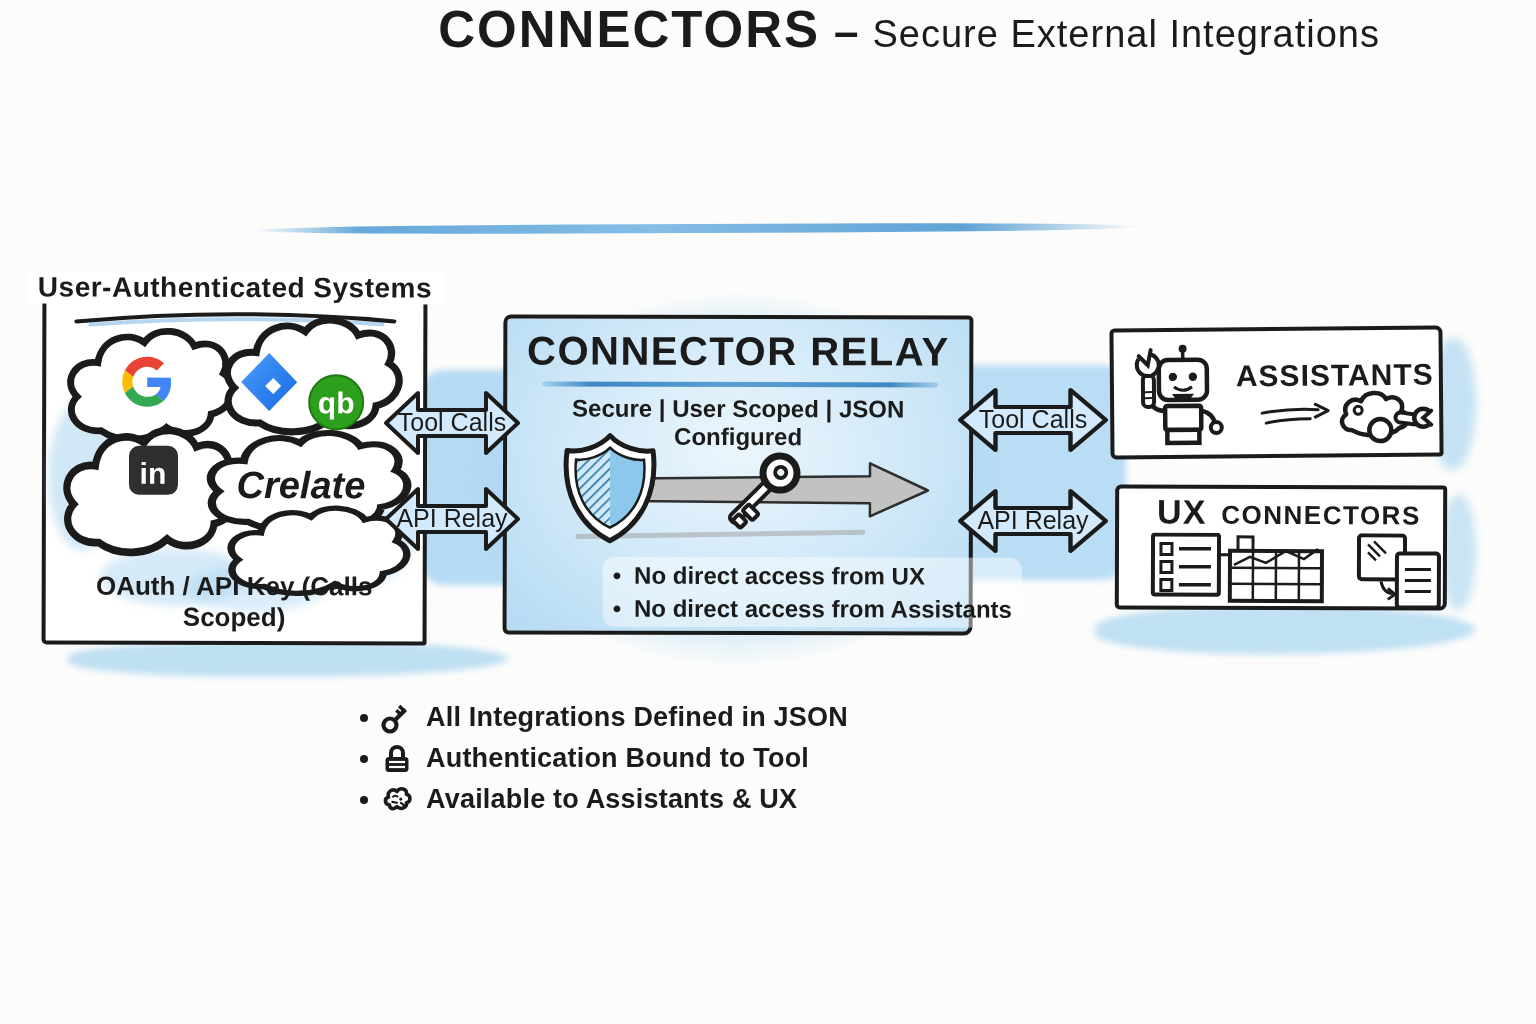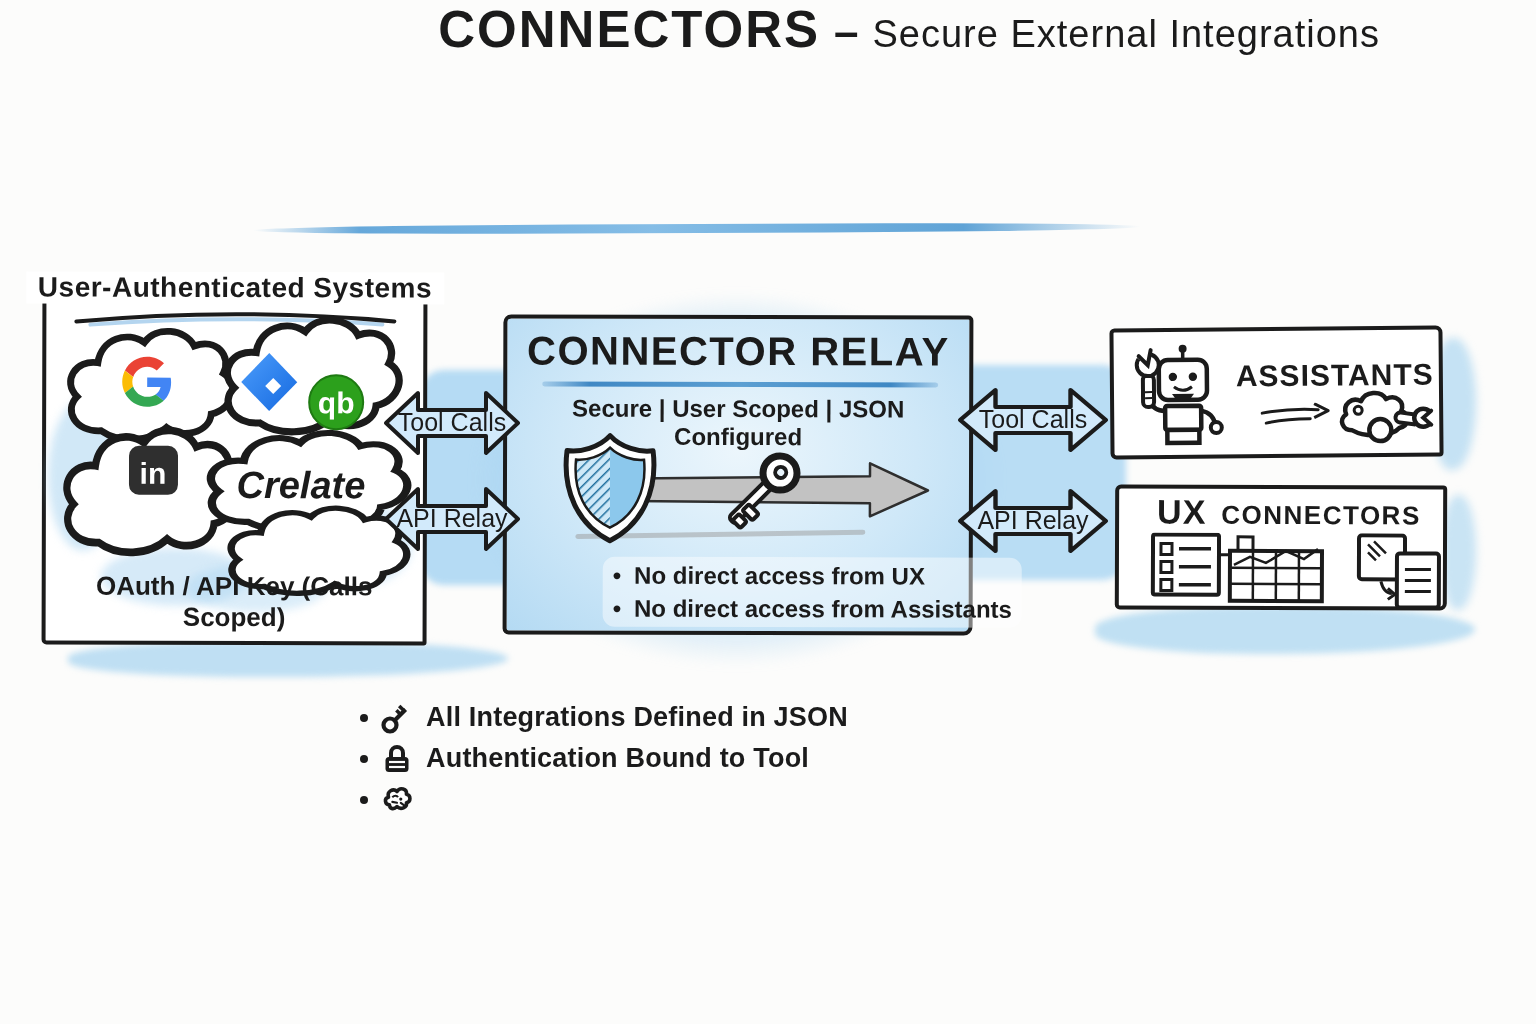--- a/index.html
+++ b/index.html
@@ -331,16 +331,17 @@
     </div>
     <div class="kp-row">
       <span class="kp-icon">
         <svg width="34" height="32" viewBox="0 0 34 32">
           <path d="M9,21 C4,21 3,14 8,13 C6,7 13,3 17,7 C20,2 28,4 27,10 C32,11 32,18 27,19 C28,24 21,27 17,23 C13,27 9,25 9,21 Z" fill="#fff" stroke="#1b1b1b" stroke-width="3.8" stroke-linejoin="round"></path>
           <path d="M12,13 C14,11 17,11 18,13" fill="none" stroke="#1b1b1b" stroke-width="2.2"></path>
           <circle cx="21" cy="15" r="1.7" fill="#1b1b1b"></circle>
           <path d="M12,18 L17,19 M21,19 L25,22" fill="none" stroke="#1b1b1b" stroke-width="2.2" stroke-linecap="round"></path>
         </svg>
       </span>
+      <span class="kp-text">Available to Assistants &amp; UX</span>
     </div>
   </div>
 
 </div>
 
 </body></html>

